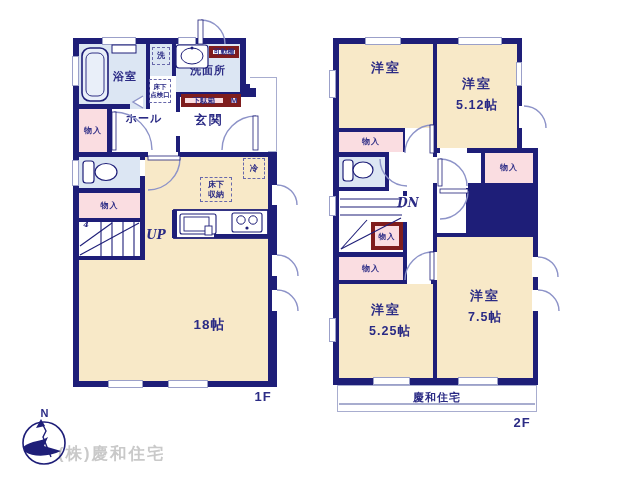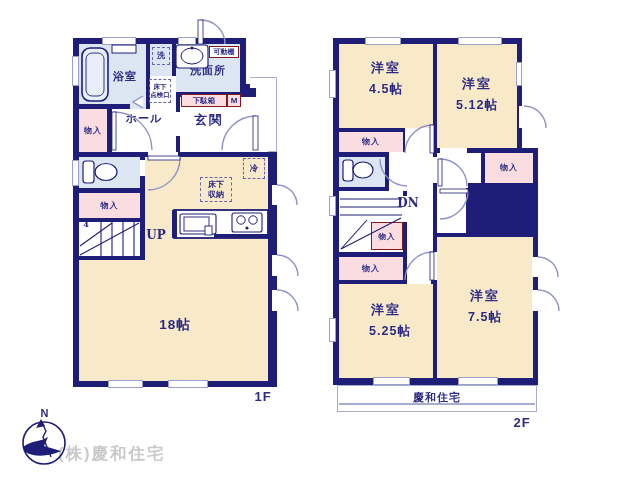--- a/index.html
+++ b/index.html
@@ -6,24 +6,24 @@
   #canvas{position:relative;width:640px;height:480px;background:#fff;overflow:hidden;
           font-family:"Liberation Sans","DejaVu Sans",sans-serif;}
   .abs{position:absolute;}
   .navy{background:#1e1e78;}
   .cream{background:#f8e9c8;}
   .wet{background:#dce6f3;}
   .pink{background:#fadde1;}
   .white{background:#ffffff;}
   .win{background:#ffffff;border:1px solid #9ba0c9;box-sizing:border-box;}
   .dotted{border:1px dashed #6868ab;box-sizing:border-box;background:transparent;}
-  .sbox{box-sizing:border-box;border:1px solid #7f1d1d;}
+  .sbox{box-sizing:border-box;border:4px solid #7f1d1d;}
   .lbl{color:#2b2b85;font-weight:bold;text-align:center;line-height:1.2;letter-spacing:1px;}
   .cc{display:flex;align-items:center;justify-content:center;flex-direction:column;}
-  .it{font-family:"DejaVu Serif","Liberation Serif",serif;}
+  .it{font-family:"DejaVu Serif","Liberation Serif",serif;font-style:italic;}
   svg{position:absolute;left:0;top:0;pointer-events:none;}
 </style>
 </head>
 <body>
 
 <div id="canvas">
 
   <div class="abs navy" style="left:73px;top:38px;width:204px;height:349px;"></div>
   <div class="abs white" style="left:246px;top:38px;width:31px;height:46px;"></div>
   <div class="abs white" style="left:250px;top:77px;width:27px;height:75px;border:1px solid #a8adcf;border-left:none;box-sizing:border-box;"></div>
@@ -83,21 +83,21 @@
   <div class="abs white" style="left:272px;top:185px;width:6px;height:20px;"></div>
   <div class="abs white" style="left:272px;top:255px;width:6px;height:21px;"></div>
   <div class="abs white" style="left:272px;top:290px;width:6px;height:21px;"></div>
 
   <div class="abs lbl" style="left:100px;top:70px;width:50px;font-size:11px;">浴室</div>
   <div class="abs lbl" style="left:176px;top:64px;width:64px;font-size:11px;">洗面所</div>
   <div class="abs lbl" style="left:182px;top:113px;width:54px;font-size:12.5px;letter-spacing:2px;">玄関</div>
   <div class="abs lbl" style="left:112px;top:112px;width:64px;font-size:11px;">ホール</div>
   <div class="abs lbl it" style="left:141px;top:228px;width:30px;font-size:12px;letter-spacing:0;">UP</div>
   <div class="abs lbl it" style="left:80px;top:220px;width:12px;font-size:8px;letter-spacing:0;">4</div>
-  <div class="abs lbl" style="left:125px;top:317px;width:100px;font-size:13.5px;">18帖</div>
+  <div class="abs lbl" style="left:125px;top:317px;width:100px;font-size:13.5px;text-align:right;">18帖</div>
   <div class="abs lbl" style="left:245px;top:389px;width:36px;font-size:13px;">1F</div>
 
   <div class="abs navy" style="left:333px;top:38px;width:205px;height:347px;"></div>
   <div class="abs white" style="left:522px;top:38px;width:16px;height:110px;"></div>
 
   <div class="abs cream" style="left:339px;top:44px;width:94px;height:84px;"></div>
   <div class="abs white" style="left:405px;top:128px;width:28px;height:26px;"></div>
   <div class="abs cream" style="left:437px;top:44px;width:80px;height:104px;"></div>
   <div class="abs white" style="left:440px;top:148px;width:27px;height:5px;"></div>
   <div class="abs pink cc" style="left:339px;top:132px;width:64px;height:20px;">
@@ -135,21 +135,20 @@
   <div class="abs win" style="left:329px;top:196px;width:7px;height:20px;"></div>
   <div class="abs win" style="left:329px;top:318px;width:7px;height:24px;"></div>
   <div class="abs win" style="left:516px;top:62px;width:6px;height:24px;"></div>
   <div class="abs win" style="left:373px;top:377px;width:37px;height:8px;"></div>
   <div class="abs win" style="left:458px;top:377px;width:40px;height:8px;"></div>
   <div class="abs white" style="left:519px;top:106px;width:6px;height:22px;"></div>
   <div class="abs white" style="left:532px;top:257px;width:6px;height:20px;"></div>
   <div class="abs white" style="left:532px;top:290px;width:6px;height:21px;"></div>
 
   <div class="abs lbl" style="left:339px;top:60px;width:94px;font-size:13px;letter-spacing:2px;">洋室</div>
-  <div class="abs lbl" style="left:339px;top:82px;width:94px;font-size:12.5px;">4.5帖</div>
   <div class="abs lbl" style="left:437px;top:76px;width:80px;font-size:13px;letter-spacing:2px;">洋室</div>
   <div class="abs lbl" style="left:437px;top:98px;width:80px;font-size:12.5px;">5.12帖</div>
   <div class="abs lbl" style="left:339px;top:302px;width:94px;font-size:13px;letter-spacing:2px;">洋室</div>
   <div class="abs lbl" style="left:339px;top:324px;width:102px;font-size:12.5px;">5.25帖</div>
   <div class="abs lbl" style="left:437px;top:288px;width:96px;font-size:13px;letter-spacing:2px;">洋室</div>
   <div class="abs lbl" style="left:437px;top:310px;width:96px;font-size:12.5px;">7.5帖</div>
   <div class="abs lbl it" style="left:394px;top:196px;width:28px;font-size:12px;letter-spacing:0;">DN</div>
   <div class="abs lbl" style="left:337px;top:391px;width:200px;font-size:11px;letter-spacing:1px;">慶和住宅</div>
   <div class="abs lbl" style="left:502px;top:415px;width:40px;font-size:13px;">2F</div>
 

